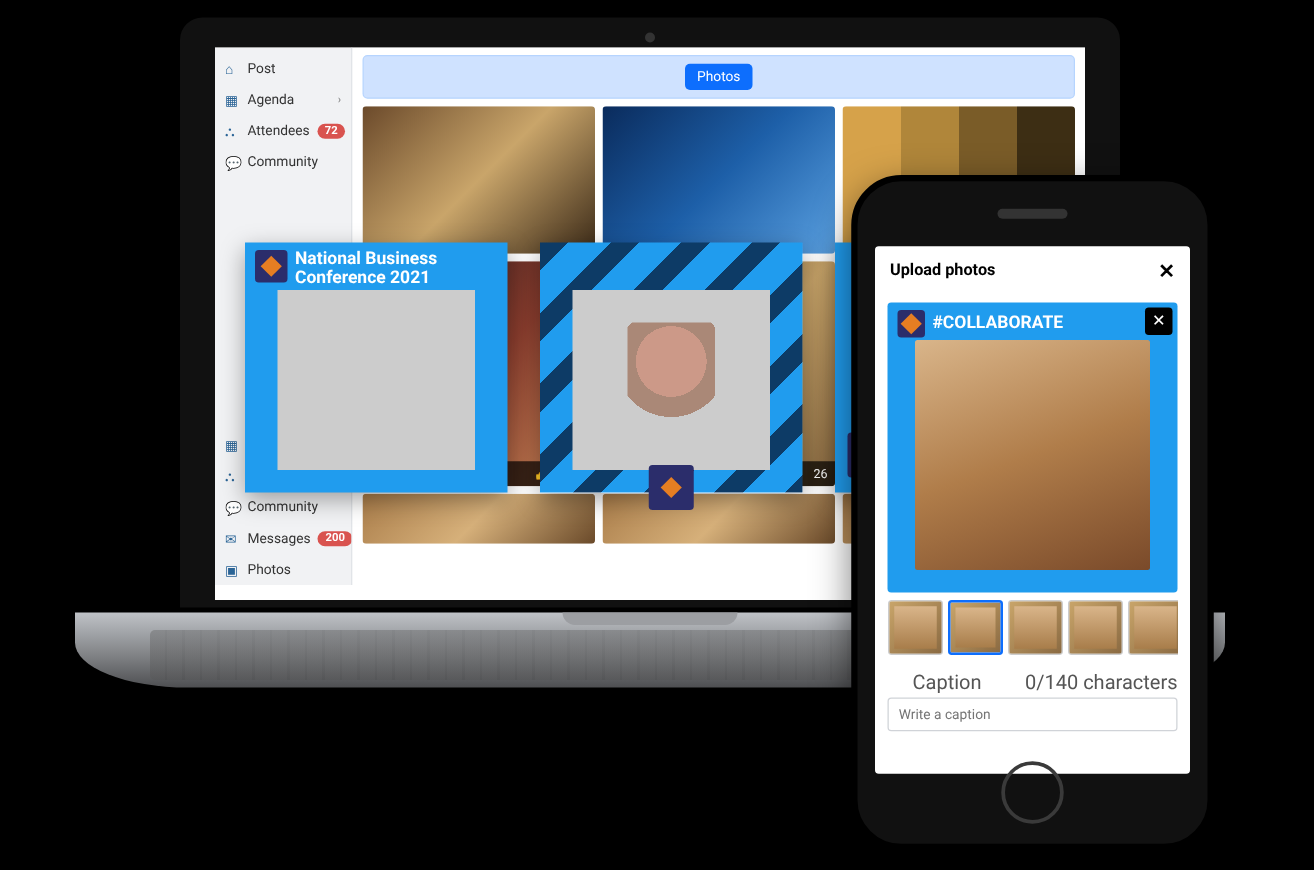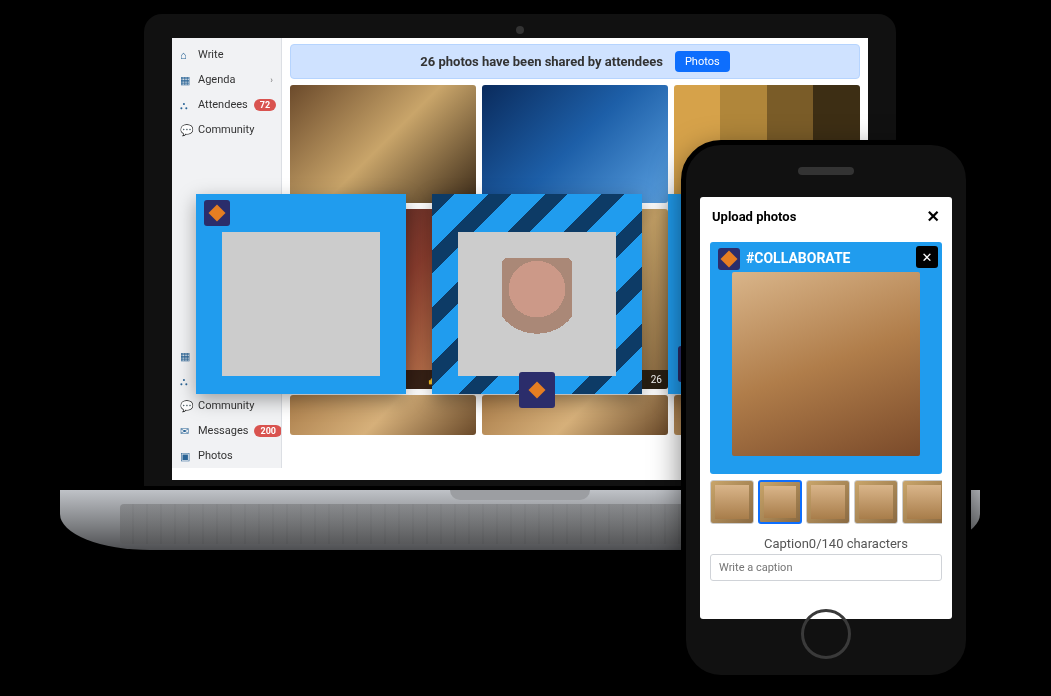--- a/index.html
+++ b/index.html
@@ -66,37 +66,37 @@
   .preview .tag { position:absolute; top:8px; left:36px; color:#fff; font-weight:700; font-size:14px; }
   .preview .logo2 { position:absolute; top:6px; left:8px; width:22px; height:22px; background:#2b2d6b; border-radius:3px; }
   .preview .logo2::after { content:""; position:absolute; inset:5px; background:#e67e22; transform:rotate(45deg); }
   .preview .img { width:100%; height:100%; background:linear-gradient(160deg,#d9b58a,#b07d4a,#7a4a2a); border-radius:2px; }
   .close-x { position:absolute; top:4px; right:4px; width:22px; height:22px; background:#000; color:#fff; border-radius:3px; display:flex; align-items:center; justify-content:center; font-size:13px; cursor:pointer; }
   .hint { font-size:11px; color:#444; margin:4px 0 6px; }
   .frame-row { display:flex; gap:4px; overflow-x:auto; padding-bottom:4px; }
   .thumb { flex:0 0 44px; height:44px; border:1px solid #ccc; border-radius:3px; background:linear-gradient(135deg,#c9a56a,#8a6a42); position:relative; cursor:pointer; }
   .thumb.sel { border:2px solid #0d6efd; }
   .thumb::after { content:""; position:absolute; inset:4px; background:linear-gradient(#d9b58a,#a87d4a); }
-  .fld-label { font-size:13px; color:#555; margin-top:8px; display:flex; justify-content:center;margin-left:20px; }
+  .fld-label { font-size:16px; color:#555; margin-top:8px; display:flex; justify-content:space-between;margin-left:20px; }
   .fld-input { width:100%; border:1px solid #d0d3d8; border-radius:3px; padding:6px 8px; font-size:11px; margin-top:3px; }
   .modal-foot { display:flex; justify-content:flex-end; gap:8px; padding:10px 12px; border-top:1px solid #e3e5e8; }
 </style>
 </head>
 <body>
 
 <div class="laptop">
   <div class="laptop-bezel">
     <div class="laptop-screen">
       <div class="app">
 
         <nav class="sidebar">
 
           <div class="sb-item">
             <span class="ico">⌂</span>
-            <span>Write</span>
+            <span>Post</span>
           </div>
           <div class="sb-item">
             <span class="ico">▦</span>
             <span>Agenda</span>
             <span class="chev">›</span>
           </div>
           <div class="sb-item">
             <span class="ico">⛬</span>
             <span>Attendees</span>
             <span class="badge">72</span>
@@ -128,21 +128,20 @@
             <span class="badge">200</span>
           </div>
           <div class="sb-item">
             <span class="ico">▣</span>
             <span>Photos</span>
           </div>
         </nav>
 
         <div class="main">
           <div class="banner">
-            <b>26 photos have been shared by attendees</b>
             <button class="btn">Photos</button>
           </div>
 
           <div class="gallery">
             <div class="card">
                 <div class="ph ph1"></div>
               </div>
             <div class="card">
                 <div class="ph ph2"></div>
               </div>
@@ -197,20 +196,21 @@
     </div>
   </div>
   <div class="laptop-base">
     <div class="laptop-kbd"></div>
   </div>
 </div>
 
 <div class="showcase">
   <div class="frame">
     <div class="logo"></div>
+    <div class="title">National Business Conference 2021</div>
     <div class="pic pic-a"></div>
   </div>
   <div class="frame stripes">
     <div class="pic pic-b"></div>
     <div class="logo"></div>
   </div>
   <div class="frame edge">
     <div class="logo"></div>
   </div>
 </div>

